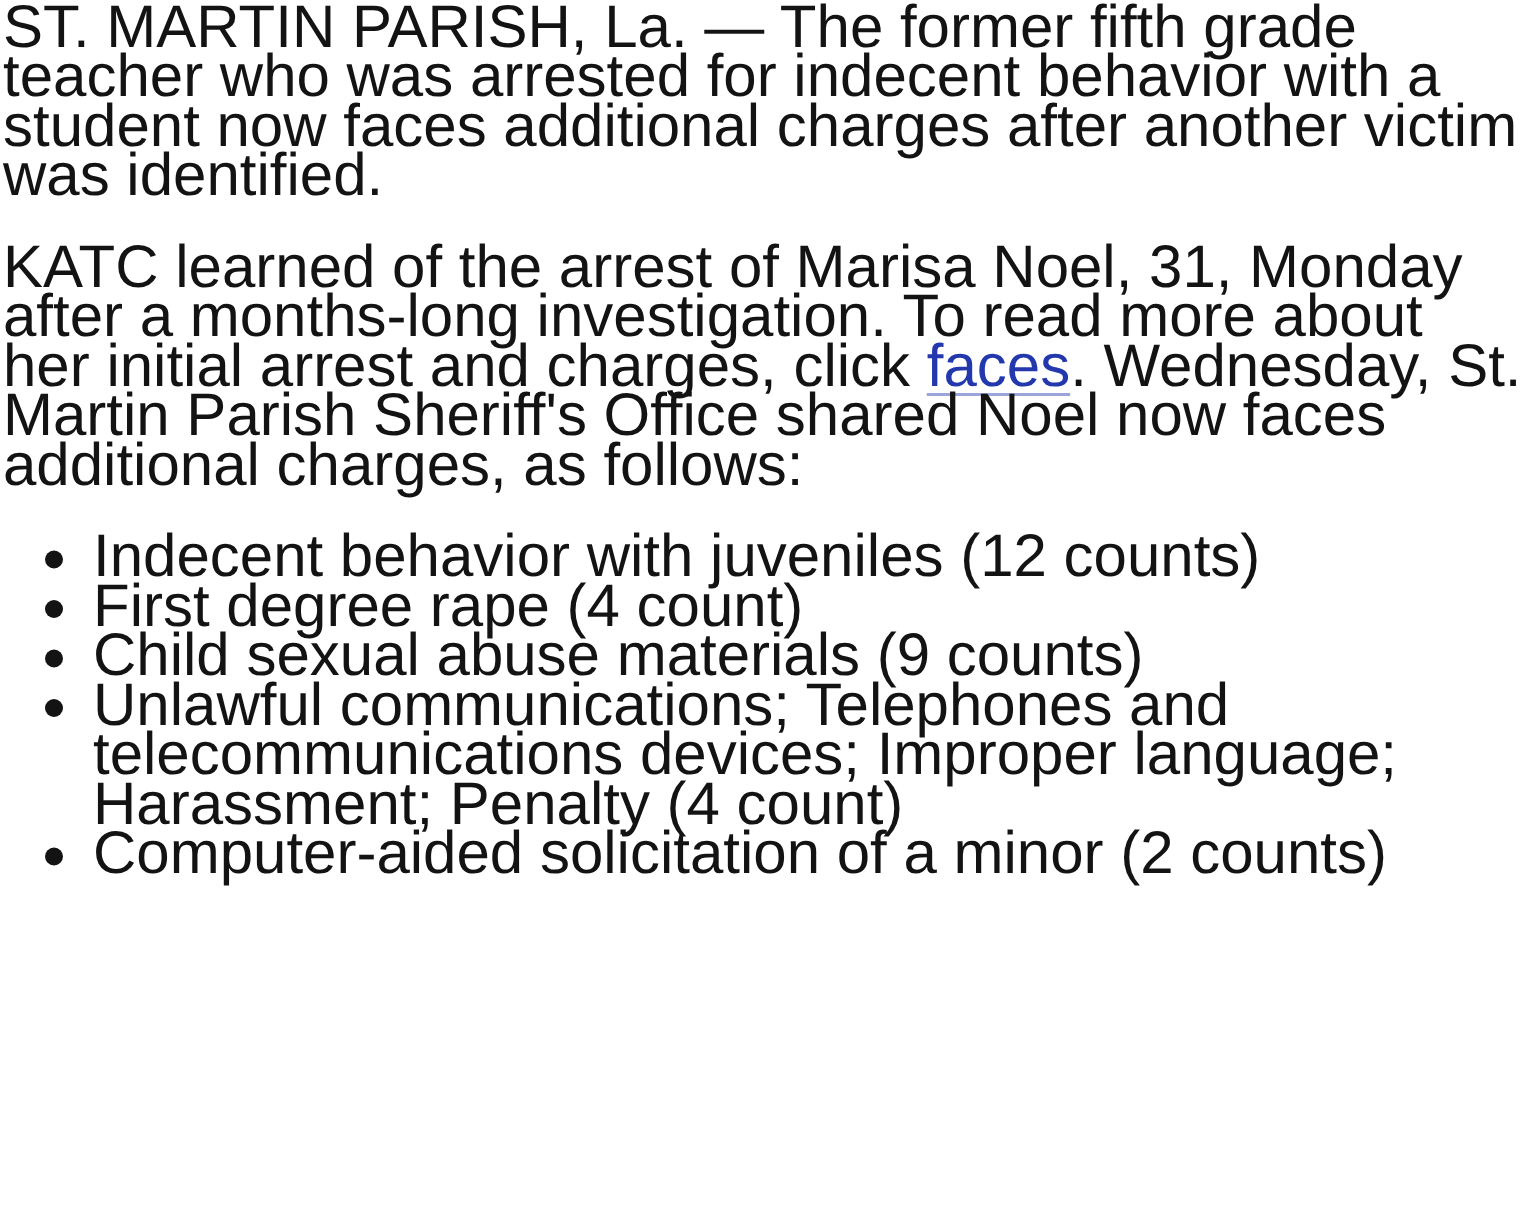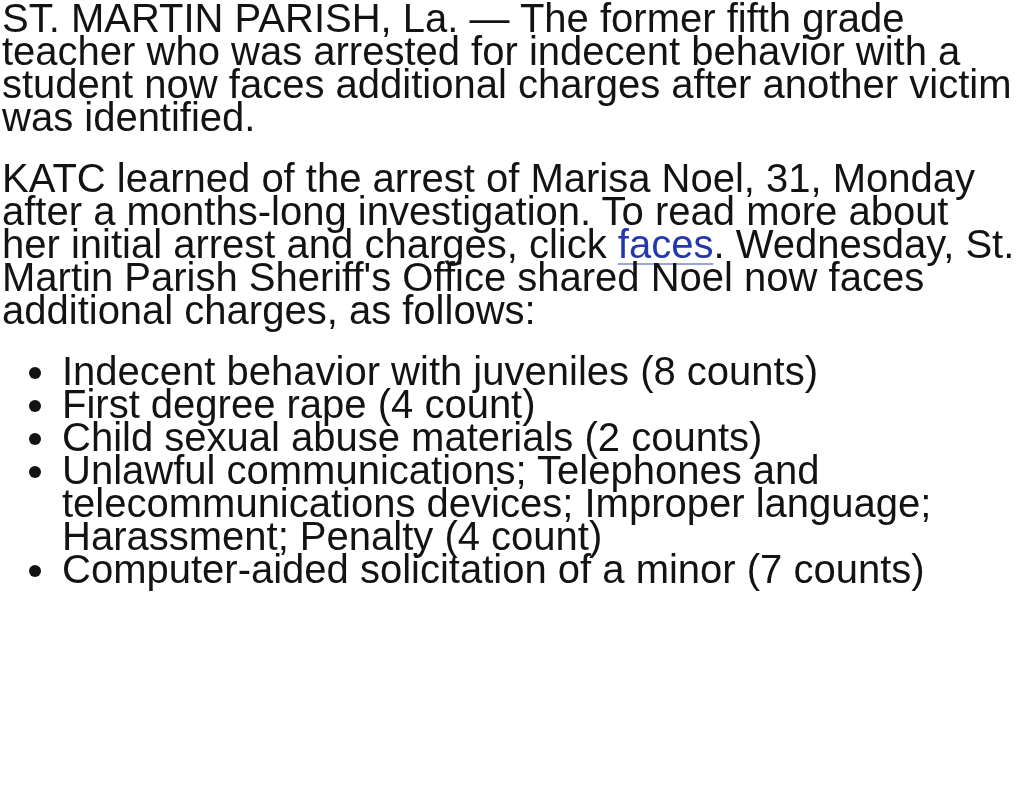--- a/index.html
+++ b/index.html
@@ -54,21 +54,21 @@
 </head>
 <body>
 
 <article class="article-body">
 
   <p class="first"><span>ST. MARTIN PARISH, La. — The former fifth grade teacher who was arrested for indecent behavior with a student now faces additional charges after another victim was identified.</span></p>
 
   <p><span>KATC learned of the arrest of Marisa Noel, 31, Monday after a months-long investigation. To read more about her initial arrest and charges, click </span><a class="inline-link" href="#">faces</a><span>. Wednesday, St. Martin Parish Sheriff's Office shared Noel now faces additional charges, as follows:</span></p>
 
   <ul>
-    <li>Indecent behavior with juveniles (8 counts)</li>
+    <li>Indecent behavior with juveniles (12 counts)</li>
     <li>First degree rape (4 count)</li>
-    <li>Child sexual abuse materials (2 counts)</li>
+    <li>Child sexual abuse materials (9 counts)</li>
     <li>Unlawful communications; Telephones and telecommunications devices; Improper language; Harassment; Penalty (4 count)</li>
-    <li>Computer-aided solicitation of a minor (7 counts)</li>
+    <li>Computer-aided solicitation of a minor (2 counts)</li>
   </ul>
 
 
 </article>
 
 </body></html>

